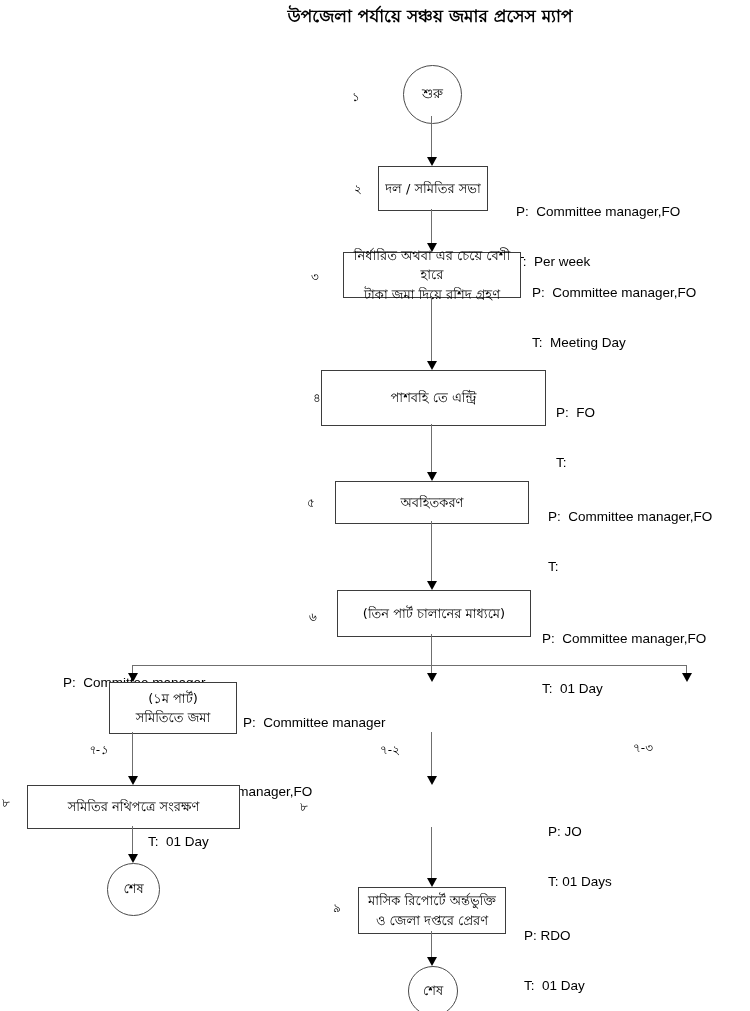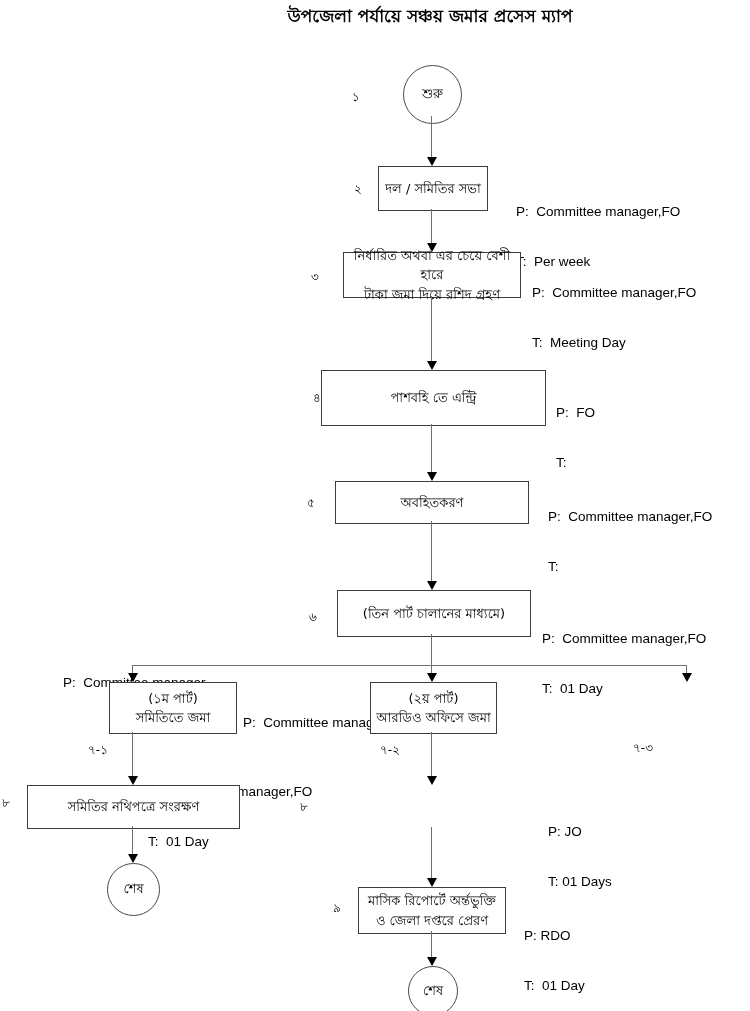--- a/index.html
+++ b/index.html
@@ -104,26 +104,22 @@
   <div class="arrow" style="left:427px;top:673px;"></div>
   <div class="arrow" style="left:682px;top:673px;"></div>
   <div class="annot" style="left:243px;top:681px;">
     <div>P:  Committee manager</div>
   </div>
 
   <div class="box" style="left:68px;top:682px;width:126px;height:50px;margin-left:41px;">
     <span>(১ম পার্ট)</span>
     <span>সমিতিতে জমা</span>
   </div>
-  <div class="stepnum" style="left:88px;top:741px;">৭-১</div>
+  <div class="stepnum" style="left:88px;top:741px;font-style:italic;">৭-১</div>
 
-  <div class="box" style="left:370px;top:682px;width:125px;height:50px;">
-    <span>(২য় পার্ট)</span>
-    <span>আরডিও অফিসে জমা</span>
-  </div>
   <div class="stepnum" style="left:380px;top:741px;">৭-২</div>
 
   <div class="stepnum" style="left:633px;top:739px;">৭-৩</div>
 
   <div class="vline" style="left:132px;top:732px;height:45px;"></div>
   <div class="arrow" style="left:128px;top:776px;"></div>
   <div class="annot" style="left:148px;top:750px;">
     <div>P:  Committee manager,FO</div>
     <div>T:  01 Day</div>
   </div>

